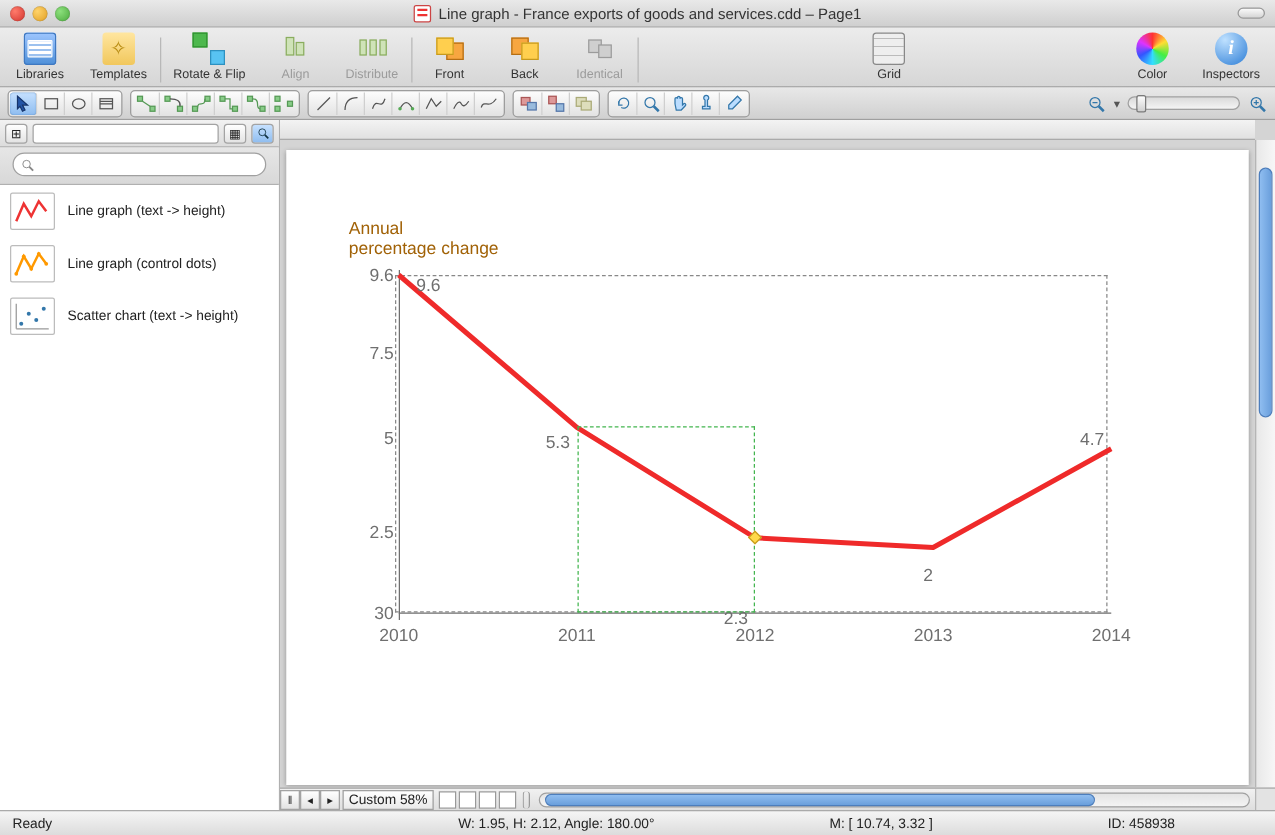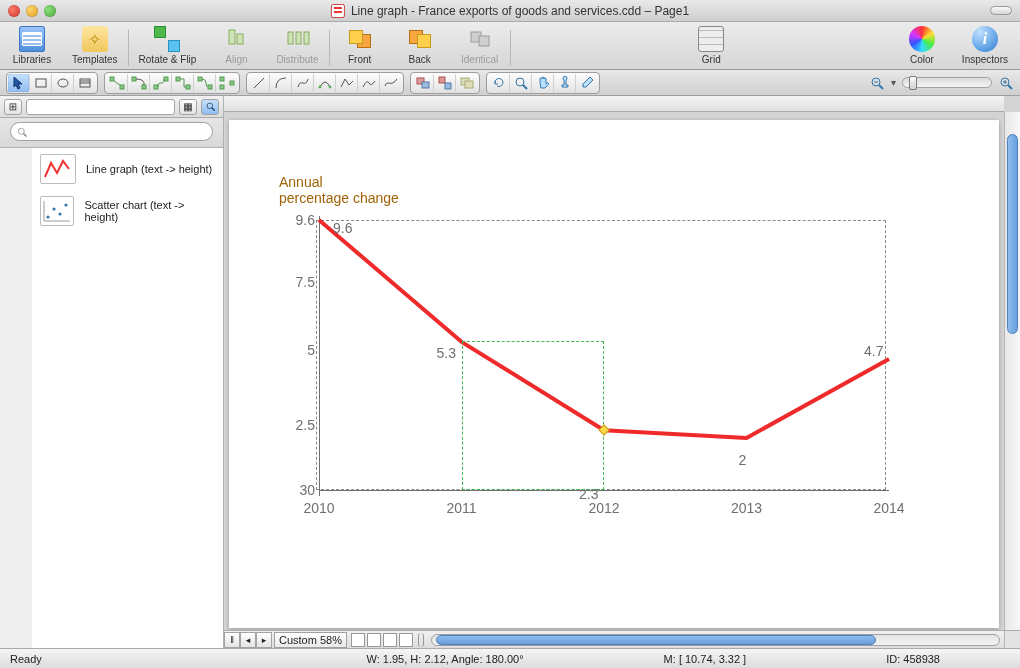--- a/index.html
+++ b/index.html
@@ -59,21 +59,21 @@
   .panel-strip{height:22px;background:linear-gradient(#f2f2f2,#dcdcdc);border-bottom:1px solid #aaa;display:flex;align-items:center;padding:0 4px; gap:4px;}
   .strip-btn{width:18px;height:16px;border:1px solid #a3a3a3;border-radius:3px;background:linear-gradient(#fff,#e3e3e3);display:flex;align-items:center;justify-content:center;font-size:10px;}
   .strip-field{flex:1;height:16px;border:1px solid #a3a3a3;border-radius:3px;background:#fff;}
   .strip-btn.search{background:linear-gradient(#c6e1ff,#8fbdf0);}
   .sb-search{padding:4px 10px 6px;background:linear-gradient(#e6e6e6,#d8d8d8);border-bottom:1px solid #b0b0b0;}
   .sb-search input{width:100%;height:19px;border-radius:10px;border:1px solid #a0a0a0;background:#fff;padding:0 20px;font-size:11px;outline:none;}
   .sb-search .wrap{position:relative;}
   .sb-search .mag{position:absolute;left:6px;top:3.5px;width:12px;height:12px;}
   .panel-head{height:20px;background:linear-gradient(#c2ddff,#8ab6ee);border-bottom:1px solid #6a94c8;display:flex;align-items:center;padding:0 8px;color:#0a254a;font-weight:bold;font-size:11px;text-shadow:0 1px 0 #d5e6fb; position:relative;}
   .panel-head .close{position:absolute;right:6px;top:3px;width:14px;height:14px;border-radius:50%;background:#b8c6d9;color:#394d66;display:flex;align-items:center;justify-content:center;font-size:10px;}
-  .panel-list{flex:1;background:#fff;overflow:auto;margin-left:32px;}
+  .panel-list{flex:1;background:#fff;overflow:auto;}
   .lib-item{display:flex;align-items:center;gap:10px;padding:6px 8px;}
   .lib-thumb{width:36px;height:30px;border:1px solid #bcbcbc;background:#fff;border-radius:2px; display:flex;align-items:center;justify-content:center;}
   .lib-thumb svg{width:30px;height:24px;}
 
   .canvaswrap{flex:1; background:#d4d4d4; position:relative;}
   .canvas-scroll{position:absolute;left:0;right:16px;top:16px;bottom:18px;overflow:hidden;background:#d4d4d4;display:flex;justify-content:center;}
   .page{margin-top:8px;width:770px;height:508px;background:#fff;box-shadow:0 1px 4px rgba(0,0,0,.3);}
 
   .chart{position:relative;width:100%;height:100%;}
   .chart .ttl{position:absolute;left:50px;top:54px;font-size:14px;color:#a16207;}
@@ -408,20 +408,35 @@
       </div>
     </div>
     <div class="panel-list">
       <div class="lib-item">
         <div class="lib-thumb">
             <svg viewBox="0 0 30 24">
               <polyline points="2,20 8,6 14,16 20,4 26,12" fill="none" stroke="#e33" stroke-width="2"></polyline>
             </svg>
           </div>
         <span>Line graph (text -&gt; height)</span>
+      </div>
+      <div class="lib-item">
+        <div class="lib-thumb">
+            <svg viewBox="0 0 30 24">
+              <polyline points="2,20 8,6 14,16 20,4 26,12" fill="none" stroke="#f90" stroke-width="2"></polyline>
+              <g fill="#f90">
+                <circle cx="2" cy="20" r="1.5"></circle>
+                <circle cx="8" cy="6" r="1.5"></circle>
+                <circle cx="14" cy="16" r="1.5"></circle>
+                <circle cx="20" cy="4" r="1.5"></circle>
+                <circle cx="26" cy="12" r="1.5"></circle>
+              </g>
+            </svg>
+          </div>
+        <span>Line graph (control dots)</span>
       </div>
       <div class="lib-item">
         <div class="lib-thumb">
             <svg viewBox="0 0 30 24">
               <line x1="2" y1="22" x2="2" y2="2" stroke="#999"></line>
               <line x1="2" y1="22" x2="28" y2="22" stroke="#999"></line>
               <g fill="#37a">
                 <circle cx="6" cy="18" r="1.6"></circle>
                 <circle cx="12" cy="10" r="1.6"></circle>
                 <circle cx="18" cy="15" r="1.6"></circle>

